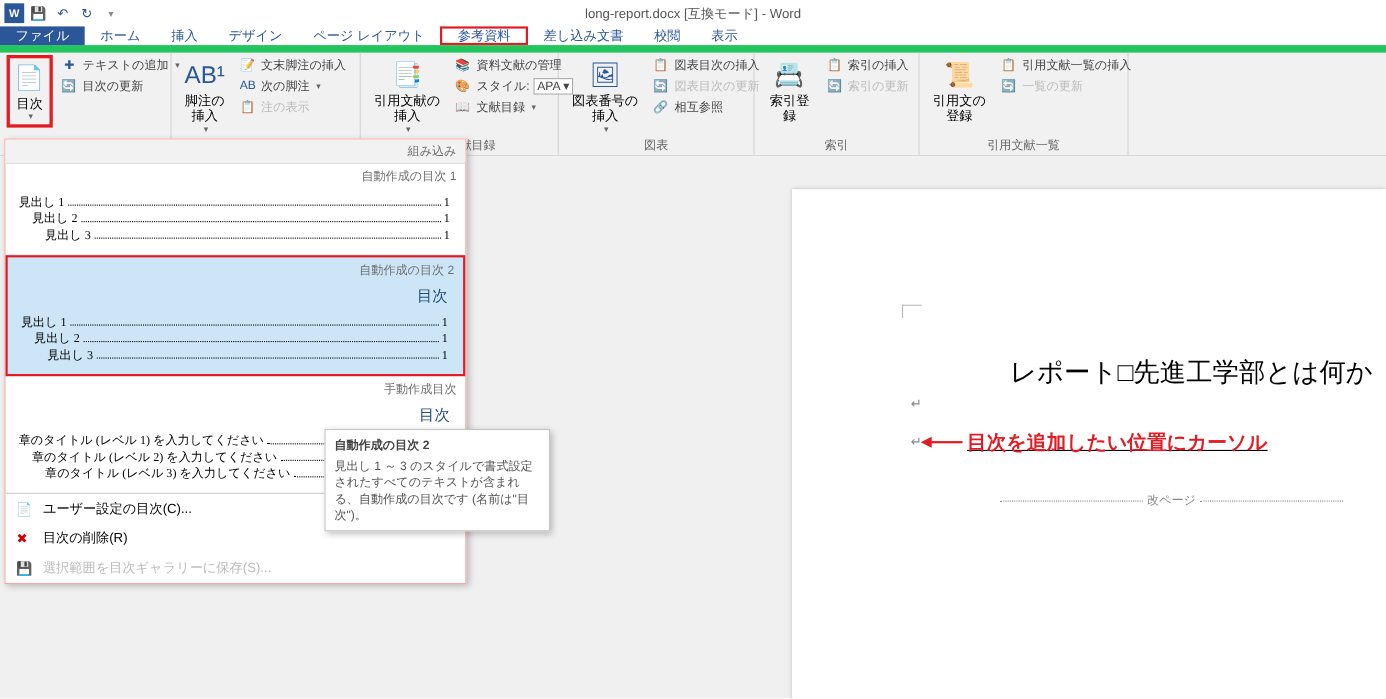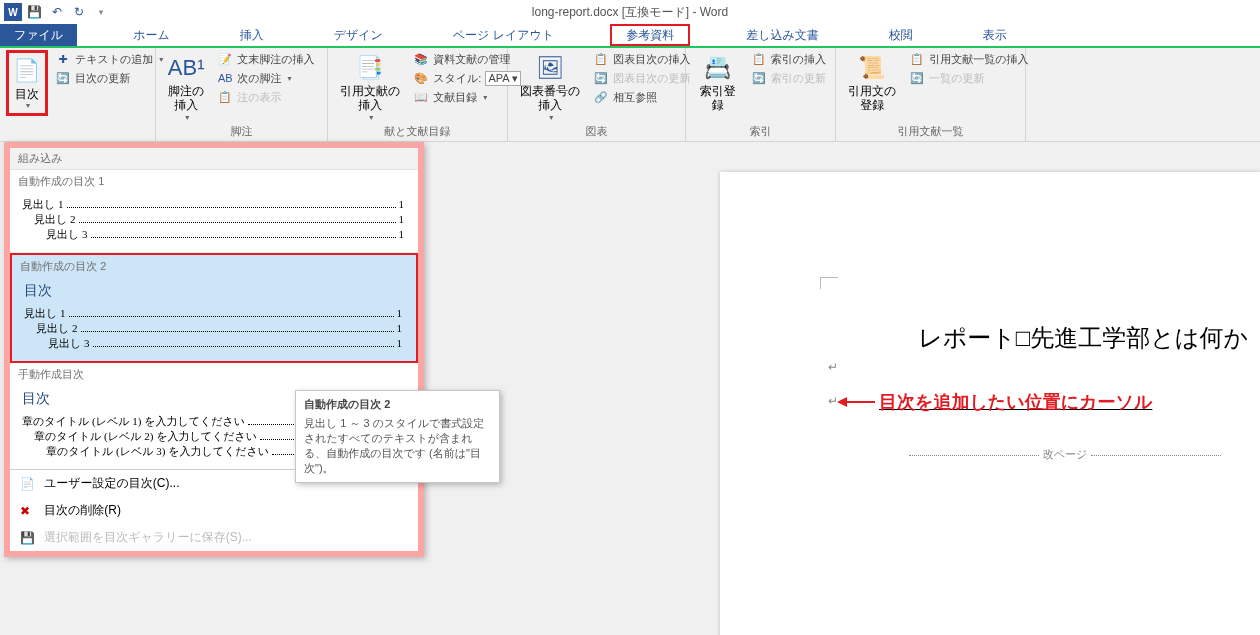--- a/index.html
+++ b/index.html
@@ -9,42 +9,42 @@
 .titlebar { height: 24px; background: #fff; display: flex; align-items: center; padding: 0 4px; }
 .titlebar .qat { display: flex; align-items: center; gap: 4px; }
 .titlebar .qat span { display: inline-flex; align-items: center; justify-content: center; width: 18px; height: 18px; }
 .titlebar .title { position: absolute; left: 50%; transform: translateX(-50%); color: #555; font-size: 12px; }
 
 .word-logo { width: 18px; height: 18px; background: #2b579a; color:#fff; display:inline-flex;align-items:center;justify-content:center;font-size:10px;font-weight:bold;}
 .icon-save{color:#2b579a;}
 .icon-undo,.icon-redo{color:#2b579a;}
 
 
-.tabs { height: 24px; display: flex; align-items: stretch; border-bottom: 2px solid #22c55e; background:#fff;gap:42px;}
+.tabs { height: 24px; display: flex; align-items: stretch; border-bottom: 7px solid #22c55e; background:#fff;}
 .tab { padding: 3px 14px; color: #2b579a; cursor: pointer; font-size:12px; display:flex;align-items:center;}
 .tab.file { background: #2b579a; color: #fff; }
 .tab.active { background: #fff; border:1px solid #d4d4d4; border-bottom:none; }
 .tab.hl { border: 2px solid #e31b23; }
 
 
 .ribbon { height: 94px; background: #f1f1f1; display: flex; border-bottom: 1px solid #d4d4d4; position:relative;}
 .group { border-right: 1px solid #d4d4d4; padding: 2px 6px 2px 6px; display:flex;flex-direction:column; justify-content:flex-start; position:relative;}
 .group-label { position:absolute; bottom:2px; left:0; right:0; text-align:center; font-size:11px; color:#666;}
 .big-btn { display:flex;flex-direction:column;align-items:center; padding:2px 6px; cursor:pointer; text-align:center; line-height:1.2;}
 .big-btn .ic { width:32px; height:32px; display:flex;align-items:center;justify-content:center; font-size:22px; color:#2b579a;}
 .small-btn { display:flex; align-items:center; gap:4px; padding:1px 3px; cursor:pointer; font-size:11px; white-space:nowrap; color:#444;}
 .small-btn.disabled { color:#bbb;}
 .small-btn .ic2 { width:16px; height:16px; color:#2b579a; display:inline-flex; align-items:center;justify-content:center;}
 .col { display:flex; flex-direction:column; gap:1px; }
 .row { display:flex; }
 .hl-box { border: 3px solid #e31b23; }
 .dropdown-arrow::after{content:"▾";font-size:8px;margin-left:2px;color:#666;}
 
 
-.gallery { position:absolute; top:142px; left:4px; width:420px; background:#fff; border:6px solid #fca5a5; box-shadow:2px 2px 6px rgba(0,0,0,0.25); z-index:10;}
+.gallery { position:absolute; top:126px; left:4px; width:420px; background:#fff; border:1px solid #fca5a5; box-shadow:2px 2px 6px rgba(0,0,0,0.25); z-index:10;text-align:right;}
 .gallery-header { background:#f2f2f2; color:#707070; padding:3px 8px; font-size:11px; border-bottom:1px solid #e2e2e2;}
 .gallery-item { padding:4px 8px 8px 8px; border-bottom:1px solid #eee; cursor:pointer;}
 .gallery-item.hover { background:#cde6f7; }
 .gallery-item.hl { border:2px solid #e31b23; }
 .gallery-item .gi-title { color:#707070; font-size:11px; margin-bottom:6px;}
 .toc-preview { font-family:"MS Mincho",serif; font-size:11px; padding:2px 6px 2px 4px;}
 .toc-preview .toc-head { color:#1f497d; font-size:14px; font-family:"Meiryo"; margin-bottom:6px;}
 .toc-line { display:flex; align-items:baseline; }
 .toc-line .lbl { white-space:nowrap; }
 .toc-line .dots { flex:1; border-bottom:1px dotted #000; margin:0 3px 2px 3px; height:8px;}

